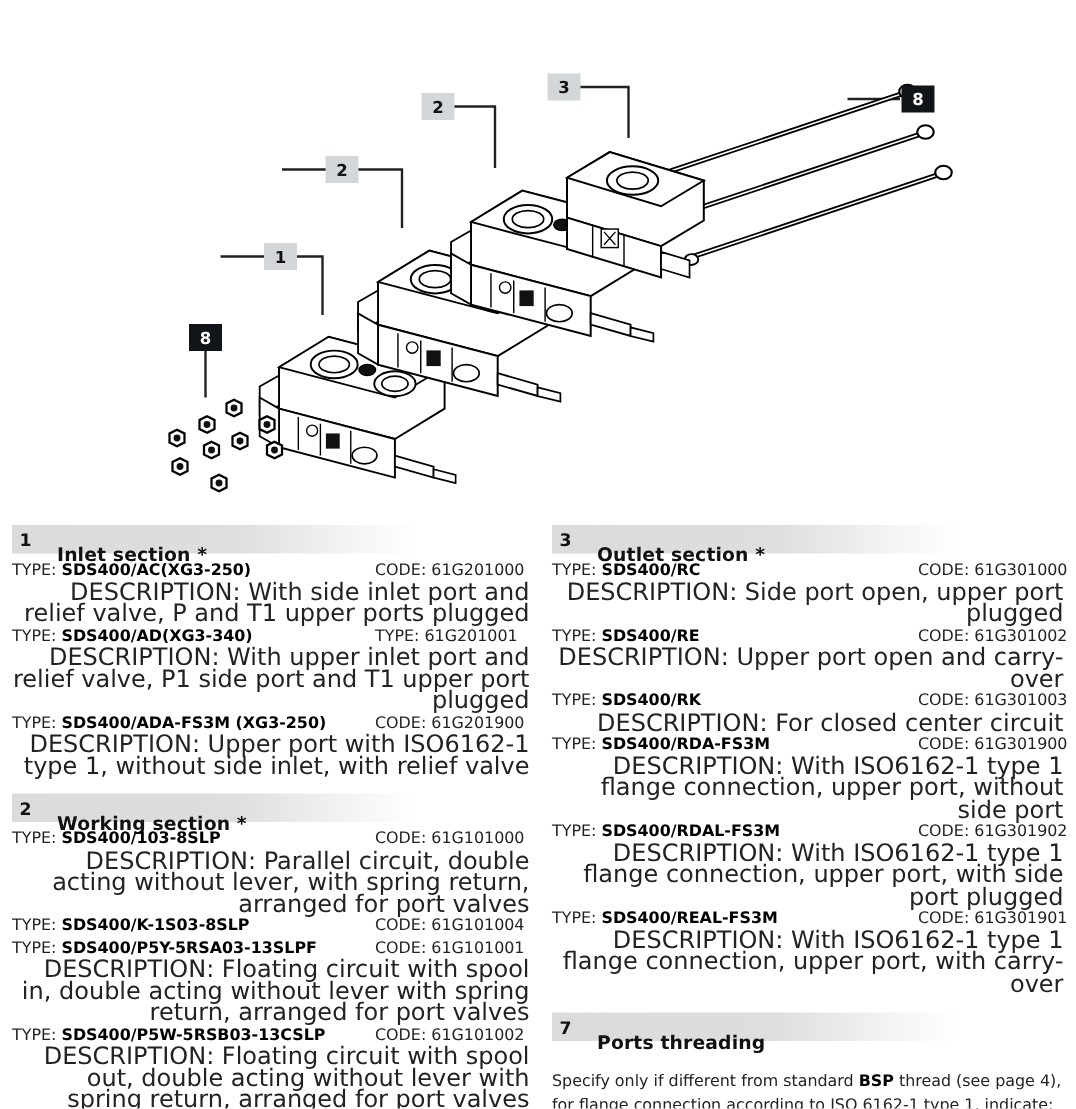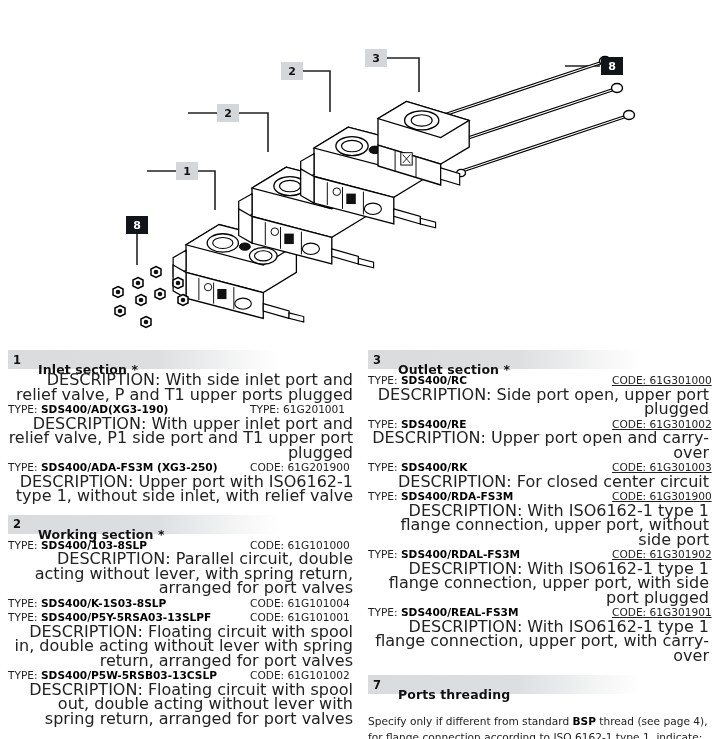--- a/index.html
+++ b/index.html
@@ -72,21 +72,21 @@
   .type-label{font-weight:normal;}
   .type-value{font-weight:bold;color:#000;}
   .code{
     position:absolute;
     font-size:10.6px;
     font-weight:normal;
     color:#222;
     white-space:nowrap;
   }
   .col-left .code{left:242px;}
-  .col-right .code{left:244px;text-decoration:underline;}
+  .col-right .code{left:244px;}
 
   .desc{
     font-size:16px;
     line-height:14.5px;
     color:#222;
     text-align:right;
   }
 
   .note-text{
     font-size:10.6px;
@@ -238,26 +238,30 @@
 
   <div class="col col-left">
 
     <div>
       <div class="section-header wide-left">
         <span class="sh-num">1</span>
         <span class="sh-title">Inlet section *</span>
       </div>
 
       <div class="entry">
+        <div class="type-line">
+          <span class="type-label">TYPE: </span><span class="type-value">SDS400/AC(XG3-250)</span>
+          <span class="code">CODE: 61G201000</span>
+        </div>
         <div class="desc">DESCRIPTION: With side inlet port and relief valve, P and T1 upper ports plugged</div>
       </div>
 
       <div class="entry">
         <div class="type-line">
-          <span class="type-label">TYPE: </span><span class="type-value">SDS400/AD(XG3-190)</span>
+          <span class="type-label">TYPE: </span><span class="type-value">SDS400/AD(XG3-340)</span>
           <span class="code">TYPE: 61G201001</span>
         </div>
         <div class="desc">DESCRIPTION: With upper inlet port and relief valve, P1 side port and T1 upper port plugged</div>
       </div>
 
       <div class="entry">
         <div class="type-line">
           <span class="type-label">TYPE: </span><span class="type-value">SDS400/ADA-FS3M (XG3-250)</span>
           <span class="code">CODE: 61G201900</span>
         </div>

